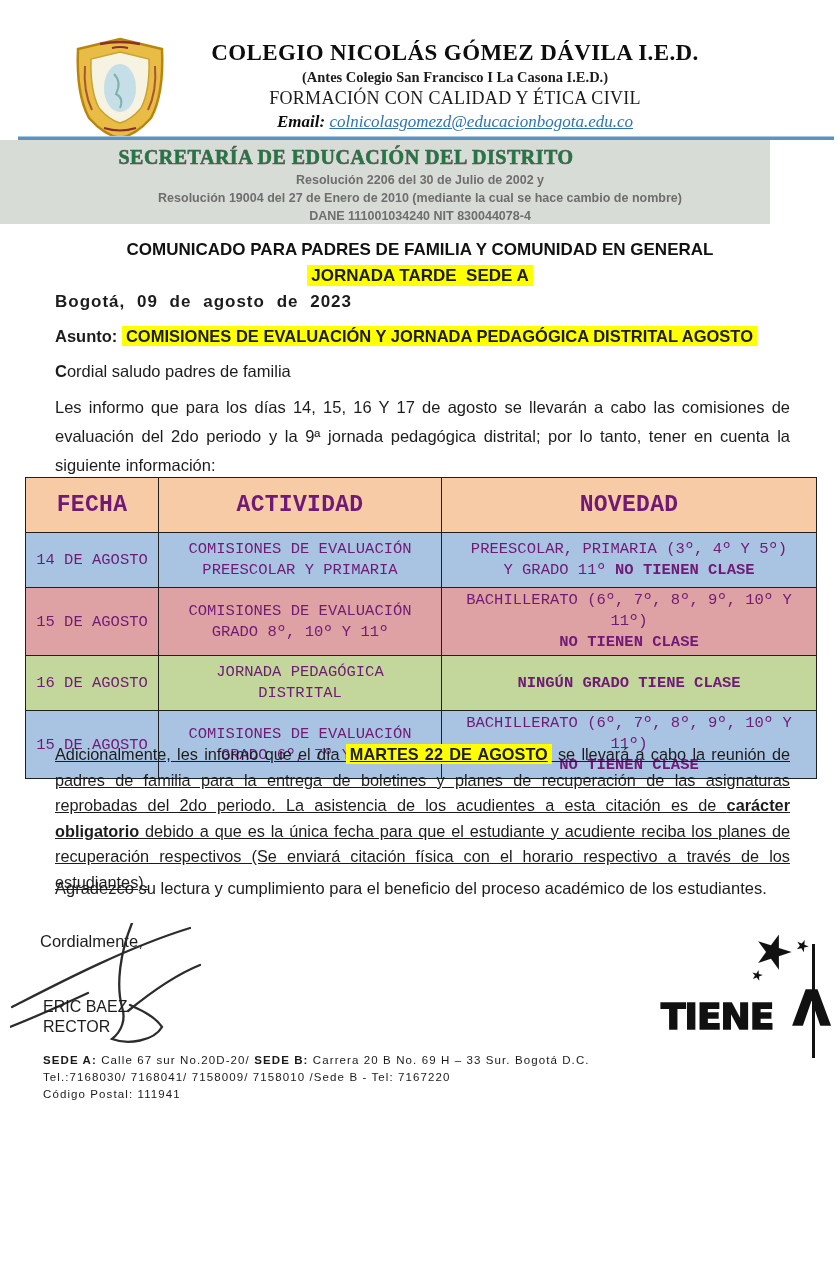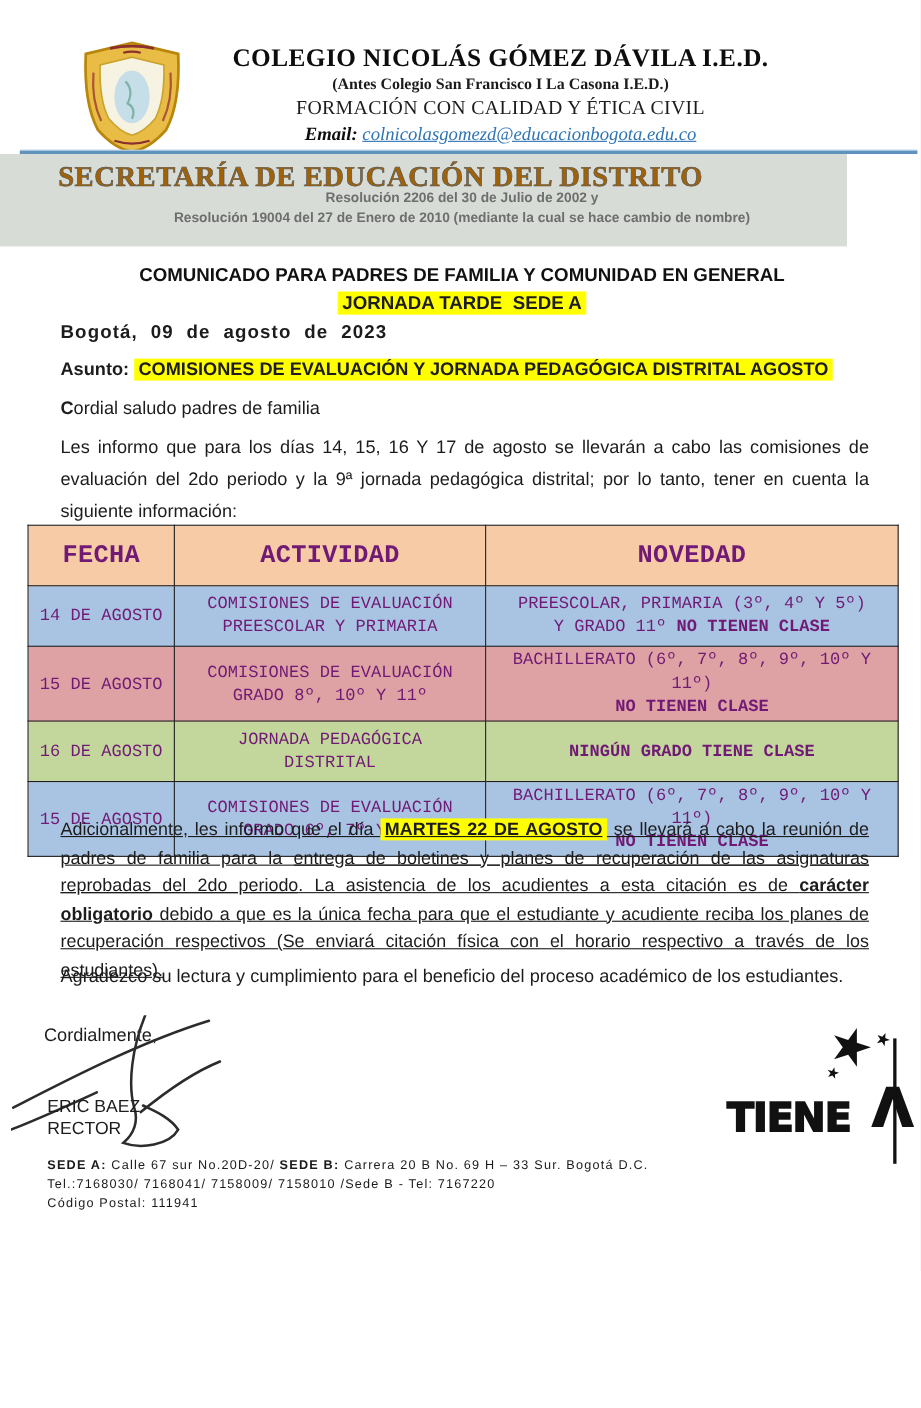--- a/index.html
+++ b/index.html
@@ -16,22 +16,22 @@
   .email-line{font-size:17px;font-style:italic;margin-top:3px;}
   .email-label{font-weight:bold;color:#0d0d0d;}
   .email-link{color:#2e74b5;text-decoration:underline;}
 
   .blue-divider{position:absolute;left:18px;top:136px;width:816px;height:4px;
                 background:linear-gradient(#a9c7de 0 35%, #5f93bd 35% 100%);}
 
   
   .banner{position:absolute;left:0;top:140px;width:770px;height:84px;background:#d8dcd6;}
   .banner-title{position:absolute;left:0;top:6px;width:692px;text-align:center;
-                font-family:"Liberation Serif",serif;font-weight:bold;font-size:26px;
-                color:#a16207;letter-spacing:.5px;-webkit-text-stroke:.6px #565656;}
+                font-family:"Liberation Serif",serif;font-weight:bold;font-size:20px;
+                color:#15803d;letter-spacing:.5px;-webkit-text-stroke:.6px #565656;}
   .banner-lines{position:absolute;left:70px;top:31px;width:700px;text-align:center;
                 font-size:12.5px;font-weight:bold;color:#6e6e6e;line-height:18px;}
 
   
   .doc-title{position:absolute;left:25px;top:240px;width:790px;text-align:center;
              font-weight:bold;font-size:17px;color:#111;}
   .doc-subtitle{position:absolute;left:25px;top:266px;width:790px;text-align:center;
                 font-weight:bold;font-size:17px;}
   .hl{background:#ffff00;padding:1px 4px;white-space:pre-wrap;}
   .date-line{position:absolute;left:55px;top:292px;font-weight:bold;font-size:17px;
@@ -110,20 +110,21 @@
     </div>
   </div>
 
   <div class="blue-divider"></div>
 
   <div class="banner">
     <div class="banner-title">SECRETARÍA  DE EDUCACIÓN DEL DISTRITO</div>
     <div class="banner-lines">
       <div>Resolución 2206 del  30 de Julio de  2002 y</div>
       <div>Resolución 19004 del 27 de Enero de 2010 (mediante la cual se hace cambio de nombre)</div>
+      <div>DANE 111001034240 NIT 830044078-4</div>
     </div>
   </div>
 
   <div class="doc-title">COMUNICADO PARA PADRES DE FAMILIA Y COMUNIDAD EN GENERAL</div>
   <div class="doc-subtitle">
     <span class="hl">JORNADA TARDE  SEDE A</span>
   </div>
   <div class="date-line">Bogotá, 09 de agosto de 2023</div>
   <div class="subject-line">
     <span>Asunto: </span><span class="hl">COMISIONES DE EVALUACIÓN Y JORNADA PEDAGÓGICA DISTRITAL AGOSTO</span>

